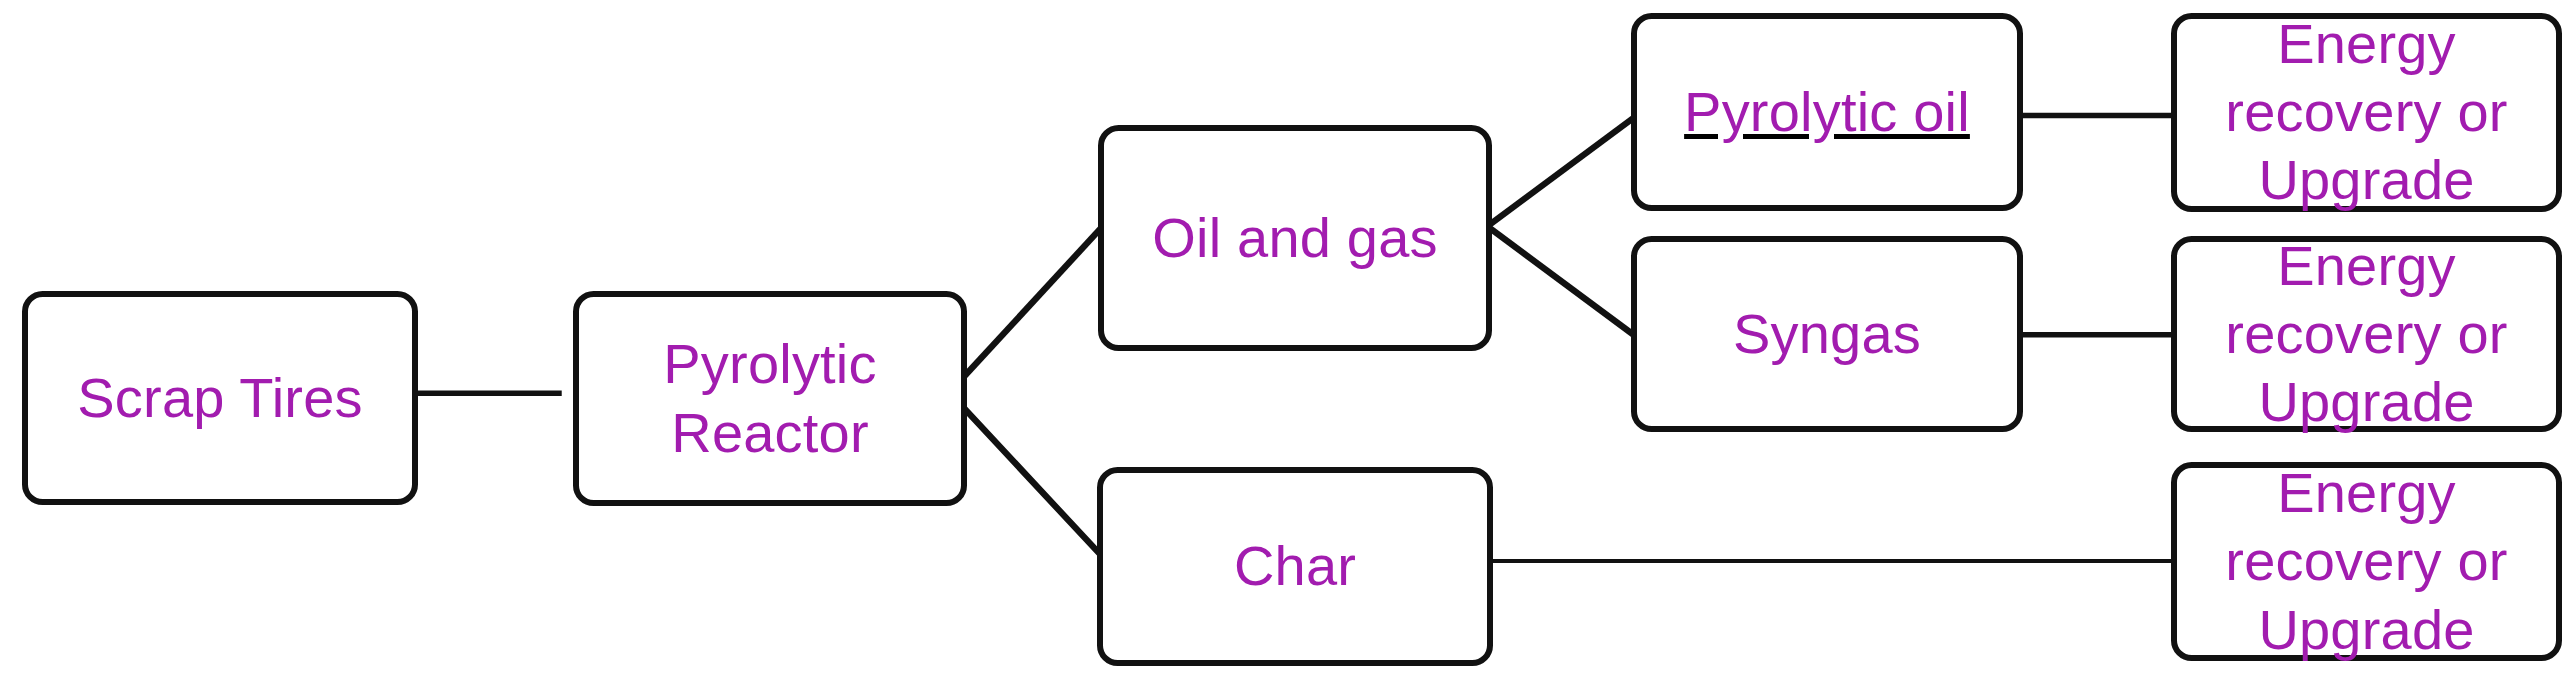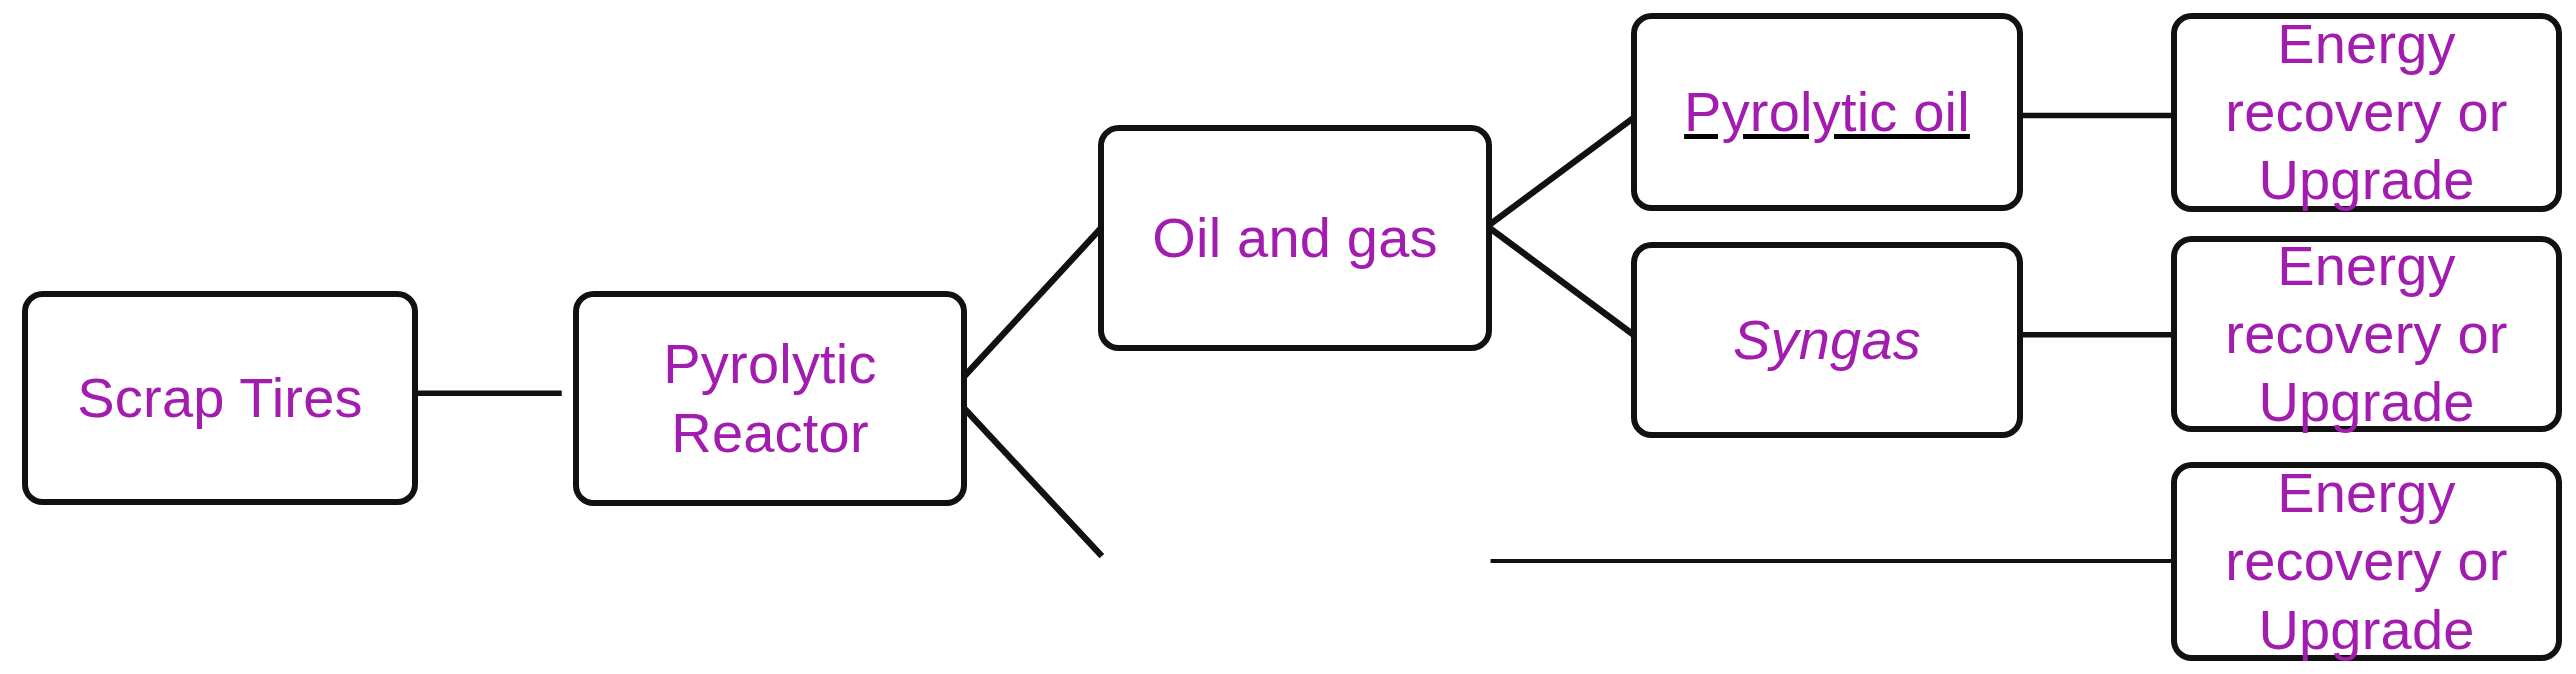--- a/index.html
+++ b/index.html
@@ -43,21 +43,21 @@
     letter-spacing: 0.2px;
     white-space: pre-line;
     padding: 0 11px;
   }
   
   #node-scrap-tires      { left: 22px;   top: 291px; width: 396px; height: 214px; justify-content: center; }
   #node-pyrolytic-reactor{ left: 559px;  top: 291px; width: 394px; height: 215px; margin-left: 14px; }
   #node-oil-and-gas      { left: 1098px; top: 125px; width: 394px; height: 226px; }
   #node-char             { left: 1097px; top: 467px; width: 396px; height: 199px; }
   #node-pyrolytic-oil    { left: 1631px; top: 12.7px;  width: 392px; height: 198px; text-decoration: underline; }
-  #node-syngas           { left: 1631px; top: 242px; width: 392px; height: 196px; font-style: italic; }
+  #node-syngas           { left: 1631px; top: 236px; width: 392px; height: 196px; }
   #node-energy-oil       { left: 2171px; top: 12.7px;  width: 391px; height: 199px; }
   #node-energy-syngas    { left: 2171px; top: 236px; width: 391px; height: 196px; }
   #node-energy-char      { left: 2171px; top: 462px; width: 391px; height: 199px; }
 </style>
 </head>
 <body>
 
 <div id="canvas">
 
   <svg id="edge-layer" viewBox="0 0 3256 853" width="2576" height="675" xmlns="http://www.w3.org/2000/svg">
@@ -83,20 +83,23 @@
 
   <div class="node" id="node-pyrolytic-reactor">
     <span class="node-label">Pyrolytic
 Reactor</span>
   </div>
 
   <div class="node" id="node-oil-and-gas">
     <span class="node-label">Oil and gas</span>
   </div>
 
+  <div class="node" id="node-char">
+    <span class="node-label">Char</span>
+  </div>
 
   <div class="node" id="node-pyrolytic-oil">
     <span class="node-label">Pyrolytic oil</span>
   </div>
 
   <div class="node" id="node-syngas">
     <span class="node-label">Syngas</span>
   </div>
 
   <div class="node" id="node-energy-oil">

